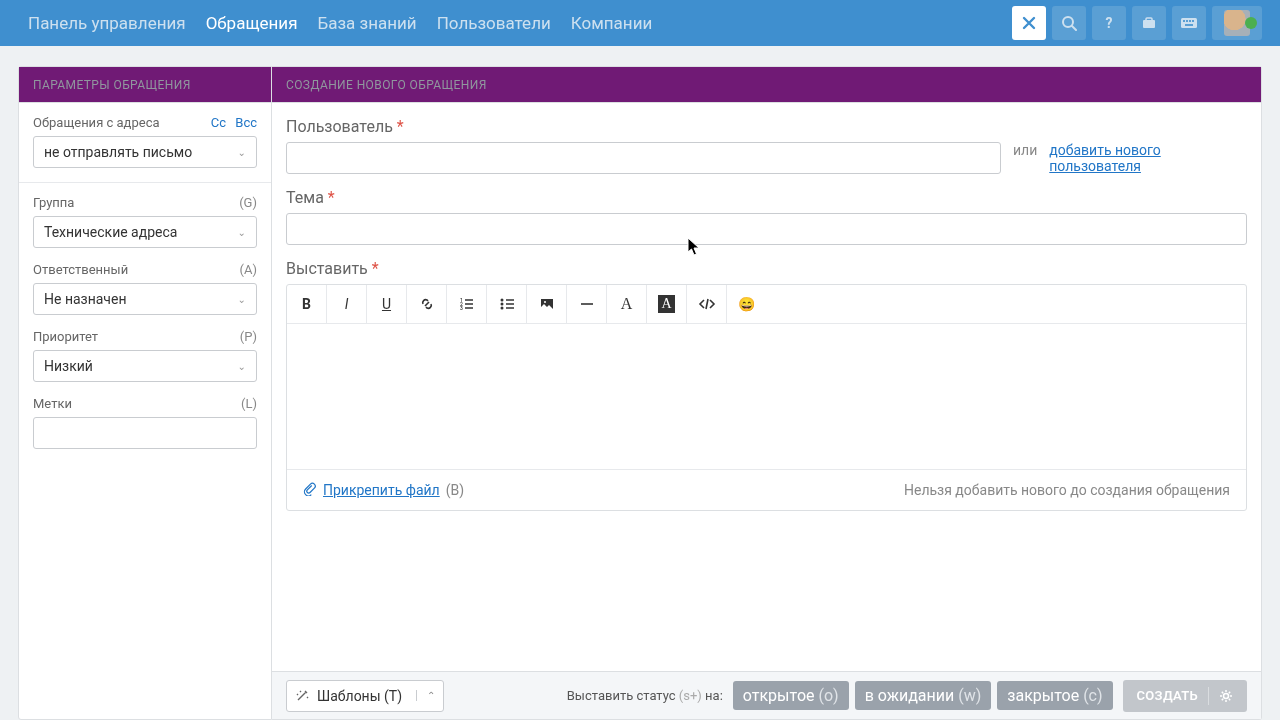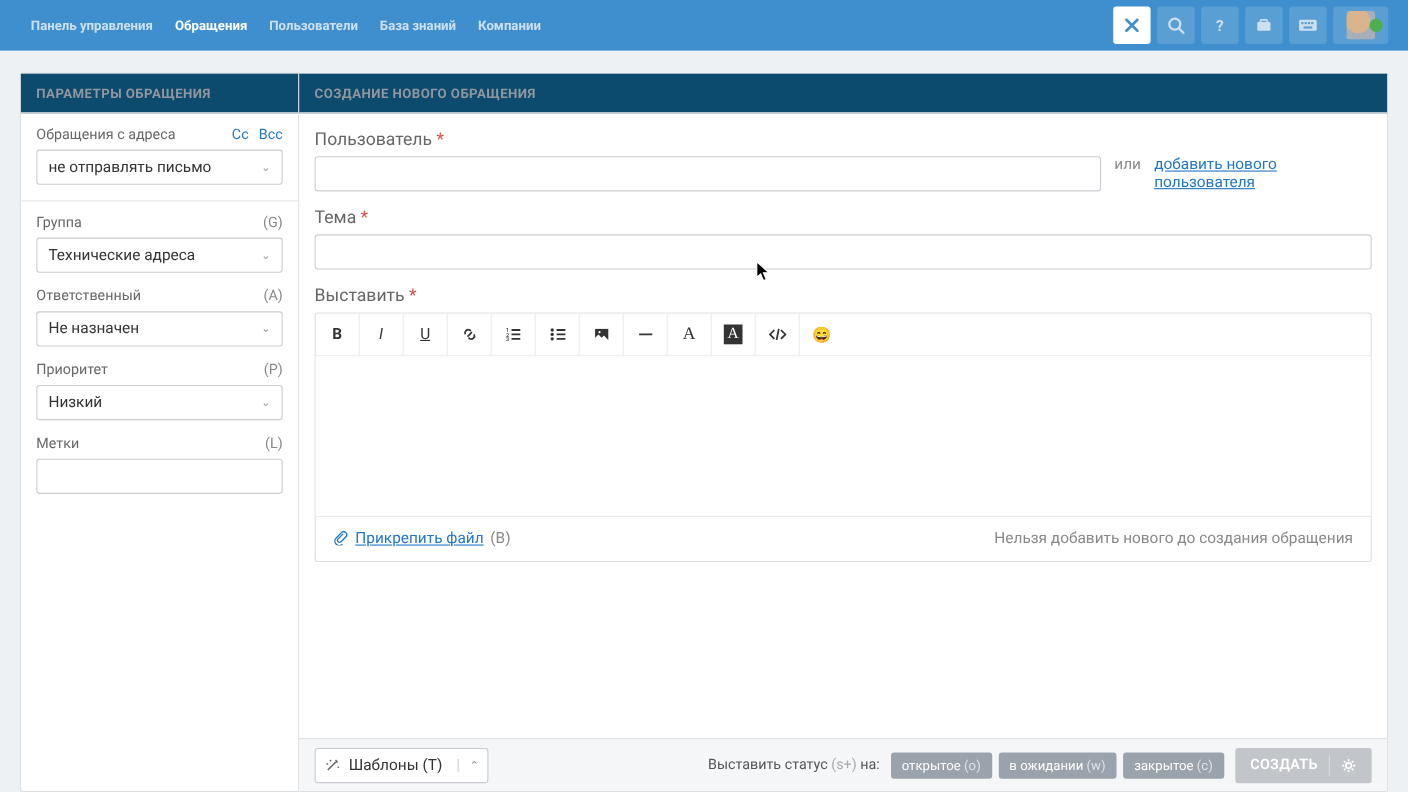--- a/index.html
+++ b/index.html
@@ -1,29 +1,29 @@
 <!DOCTYPE html>
 <html><head>
 <meta charset="utf-8">
 <style>
 * { box-sizing: border-box; margin: 0; padding: 0; }
 body { font-family: -apple-system, BlinkMacSystemFont, "Segoe UI", Roboto, Arial, sans-serif; font-size: 14px; background: #eef1f3; color: #333; width: 1280px; height: 720px; overflow: hidden; }
 .topnav { background: #3f8fcf; height: 46px; display: flex; align-items: center; padding: 0 18px; color: #fff; }
 .topnav .nav-items { display: flex; gap: 0; }
-.topnav .nav-item { padding: 0 10px; height: 46px; display: flex; align-items: center; color: #cde0ef; font-weight: 700; cursor: pointer; font-size: 12px; }
+.topnav .nav-item { padding: 0 10px; height: 46px; display: flex; align-items: center; color: #cde0ef; font-weight: 400; cursor: pointer; font-size: 17px; }
 .topnav .nav-item.active { color: #fff; }
 .topnav .spacer { flex: 1; }
 .topnav .icon-btn { width: 34px; height: 34px; background: #5a9fd4; border-radius: 3px; margin-left: 6px; display: flex; align-items: center; justify-content: center; cursor: pointer; color: #cde0ef; }
 .topnav .icon-btn.white { background: #fff; color: #3f8fcf; }
 .topnav .avatar-wrap { width: 50px; height: 34px; background: #5a9fd4; border-radius: 3px; margin-left: 6px; display: flex; align-items: center; justify-content: center; position: relative; }
 .topnav .avatar-wrap .status-dot { width: 12px; height: 12px; background: #4caf50; border-radius: 50%; position: absolute; right: 5px; top: 50%; transform: translateY(-50%); }
 
 .page { display: flex; padding: 20px 18px 0 18px; height: calc(720px - 46px); }
 .sidebar { width: 254px; background: #fff; border: 1px solid #dcdfe2; border-radius: 3px 0 0 3px; }
-.panel-header { background: #0c4a6e; border-bottom: 1px solid #dcdfe2; padding: 10px 14px; color: #90979e; font-size: 12px; font-weight: 700; letter-spacing: 0.4px; height: 36px; display: flex; align-items: center; }
+.panel-header { background: #701a75; border-bottom: 1px solid #dcdfe2; padding: 10px 14px; color: #90979e; font-size: 12px; font-weight: 400; letter-spacing: 0.4px; height: 36px; display: flex; align-items: center; }
 .sidebar-body { padding: 12px 14px; }
 .field-row { margin-bottom: 14px; }
 .field-label-row { display: flex; justify-content: space-between; align-items: center; margin-bottom: 6px; color: #666; font-size: 13px; }
 .field-label-row .shortcut { color: #888; }
 .cc-links { color: #2176c7; font-size: 13px; }
 .cc-links span { cursor: pointer; margin-left: 6px; }
 .select { border: 1px solid #c9ccd0; border-radius: 3px; height: 32px; display: flex; align-items: center; justify-content: space-between; padding: 0 10px; background: #fff; cursor: pointer; }
 .select .chevron { color: #999; font-size: 10px; }
 .text-input { border: 1px solid #c9ccd0; border-radius: 3px; height: 32px; width: 100%; padding: 0 10px; }
 .sidebar-divider { border-top: 1px solid #e7e9ec; margin: 0 -14px 12px -14px; }
@@ -48,37 +48,37 @@
 .attach .underline { text-decoration: underline; }
 .attach .kbd { color: #888; text-decoration: none; }
 .note-text { color: #888; }
 
 .bottombar { position: absolute; bottom: 0; left: 0; right: 0; border-top: 1px solid #dcdfe2; background: #f4f6f8; height: 48px; display: flex; align-items: center; padding: 0 14px; gap: 10px; }
 .tpl-btn { border: 1px solid #c9ccd0; background: #fff; border-radius: 3px; height: 32px; display: flex; align-items: center; gap: 8px; padding: 0 8px; cursor: pointer; }
 .tpl-btn .chev { border-left: 1px solid #c9ccd0; margin-left: 6px; padding-left: 10px; color: #888; font-size: 10px; }
 .bottombar .spacer { flex: 1; }
 .status-prefix { color: #555; font-size: 13px; }
 .status-prefix .muted { color: #aaa; }
-.status-chip { background: #9aa2ab; color: #fff; border-radius: 3px; padding: 5px 10px; font-size: 12px; cursor: pointer; }
+.status-chip { background: #9aa2ab; color: #fff; border-radius: 3px; padding: 5px 10px; font-size: 16px; cursor: pointer; }
 .status-chip .kbd { color: #e0e4e8; }
 .create-btn { background: #c2c6cb; color: #fff; border-radius: 3px; padding: 7px 14px; font-size: 13px; font-weight: 600; letter-spacing: 0.3px; display: flex; align-items: center; gap: 10px; cursor: pointer; }
 .create-btn .sep { width: 1px; height: 18px; background: rgba(255,255,255,0.4); }
 svg { display: block; }
 .cursor-arrow { position: absolute; pointer-events: none; z-index: 999; }
 .avatar-face { width:26px; height:26px; border-radius:3px; background: radial-gradient(circle at 40% 35%, #d9b48c 0 48%, transparent 49%), #a7b0b8; }
 </style>
 </head>
 <body>
 
 <div class="topnav">
   <div class="nav-items" id="nav-items">
       <div class="nav-item">Панель управления</div>
       <div class="nav-item active">Обращения</div>
+      <div class="nav-item">База знаний</div>
       <div class="nav-item">Пользователи</div>
-      <div class="nav-item">База знаний</div>
       <div class="nav-item">Компании</div>
     </div>
   <div class="spacer"></div>
   <div class="icon-btn white">
     <svg width="14" height="14" viewBox="0 0 14 14">
         <path d="M2 2 L12 12 M12 2 L2 12" stroke="#3f8fcf" stroke-width="2.4" stroke-linecap="round"></path>
       </svg>
   </div>
   <div class="icon-btn">
     <svg width="16" height="16" viewBox="0 0 16 16">

